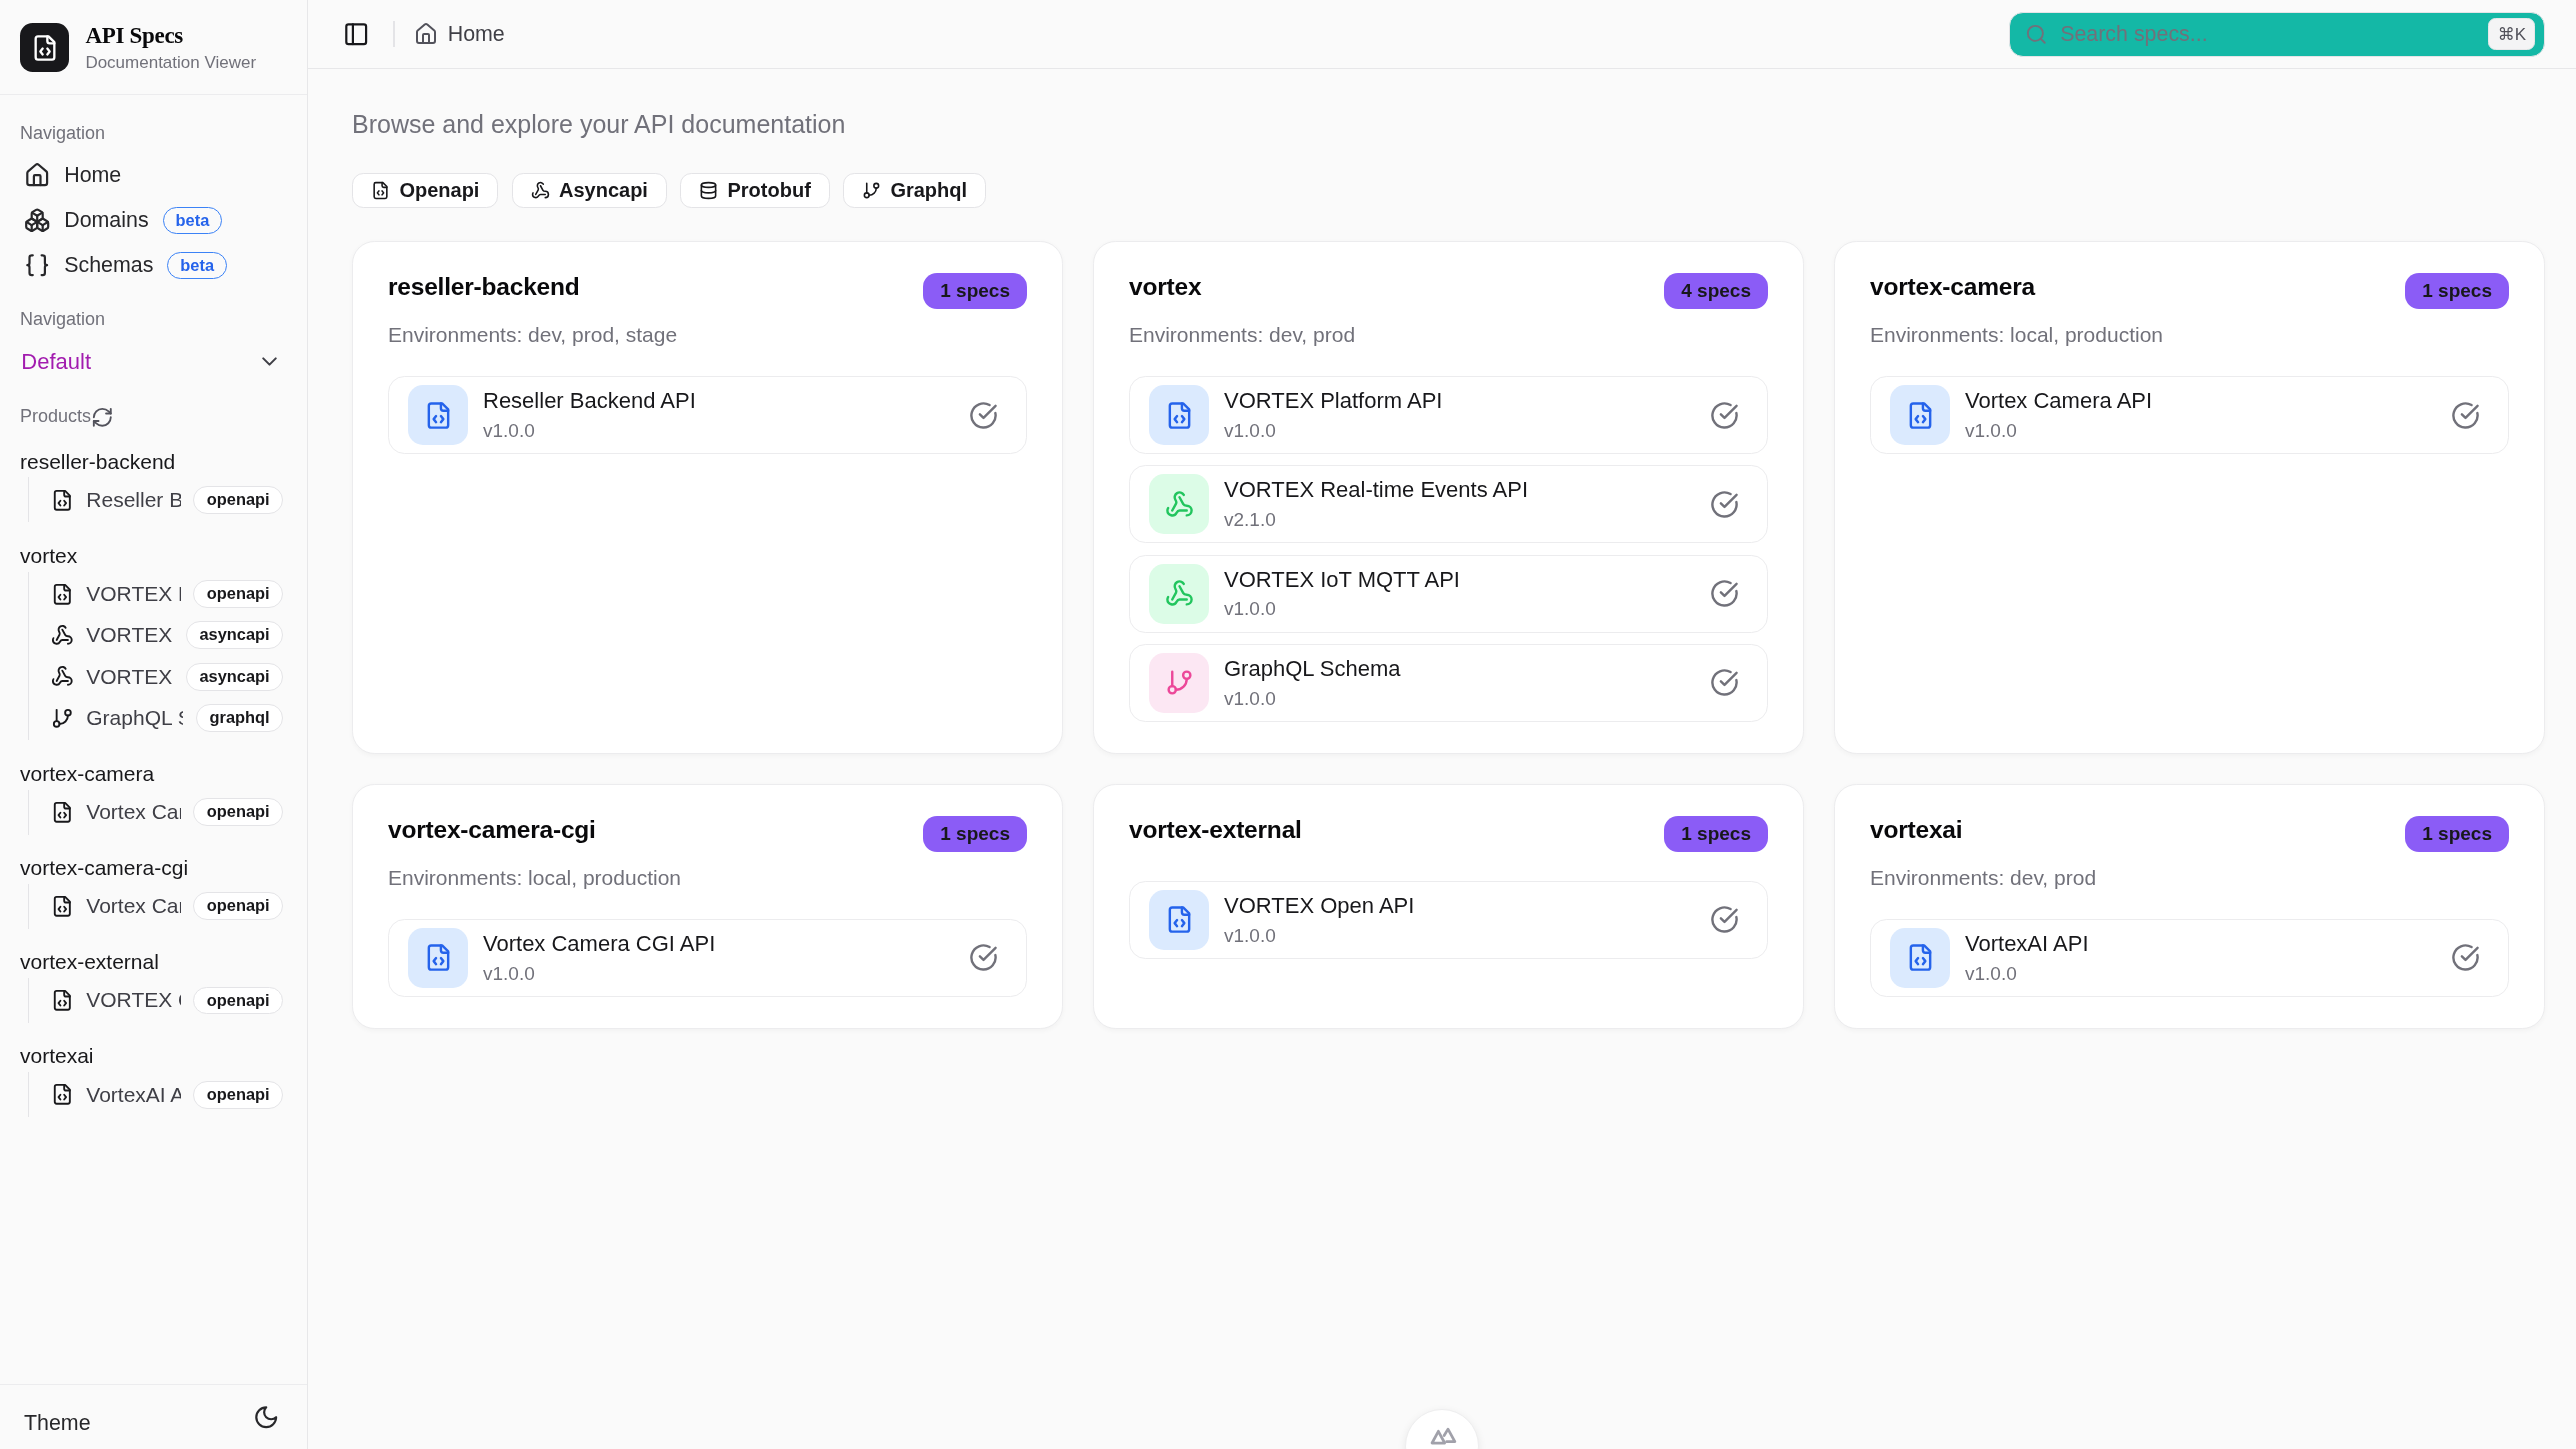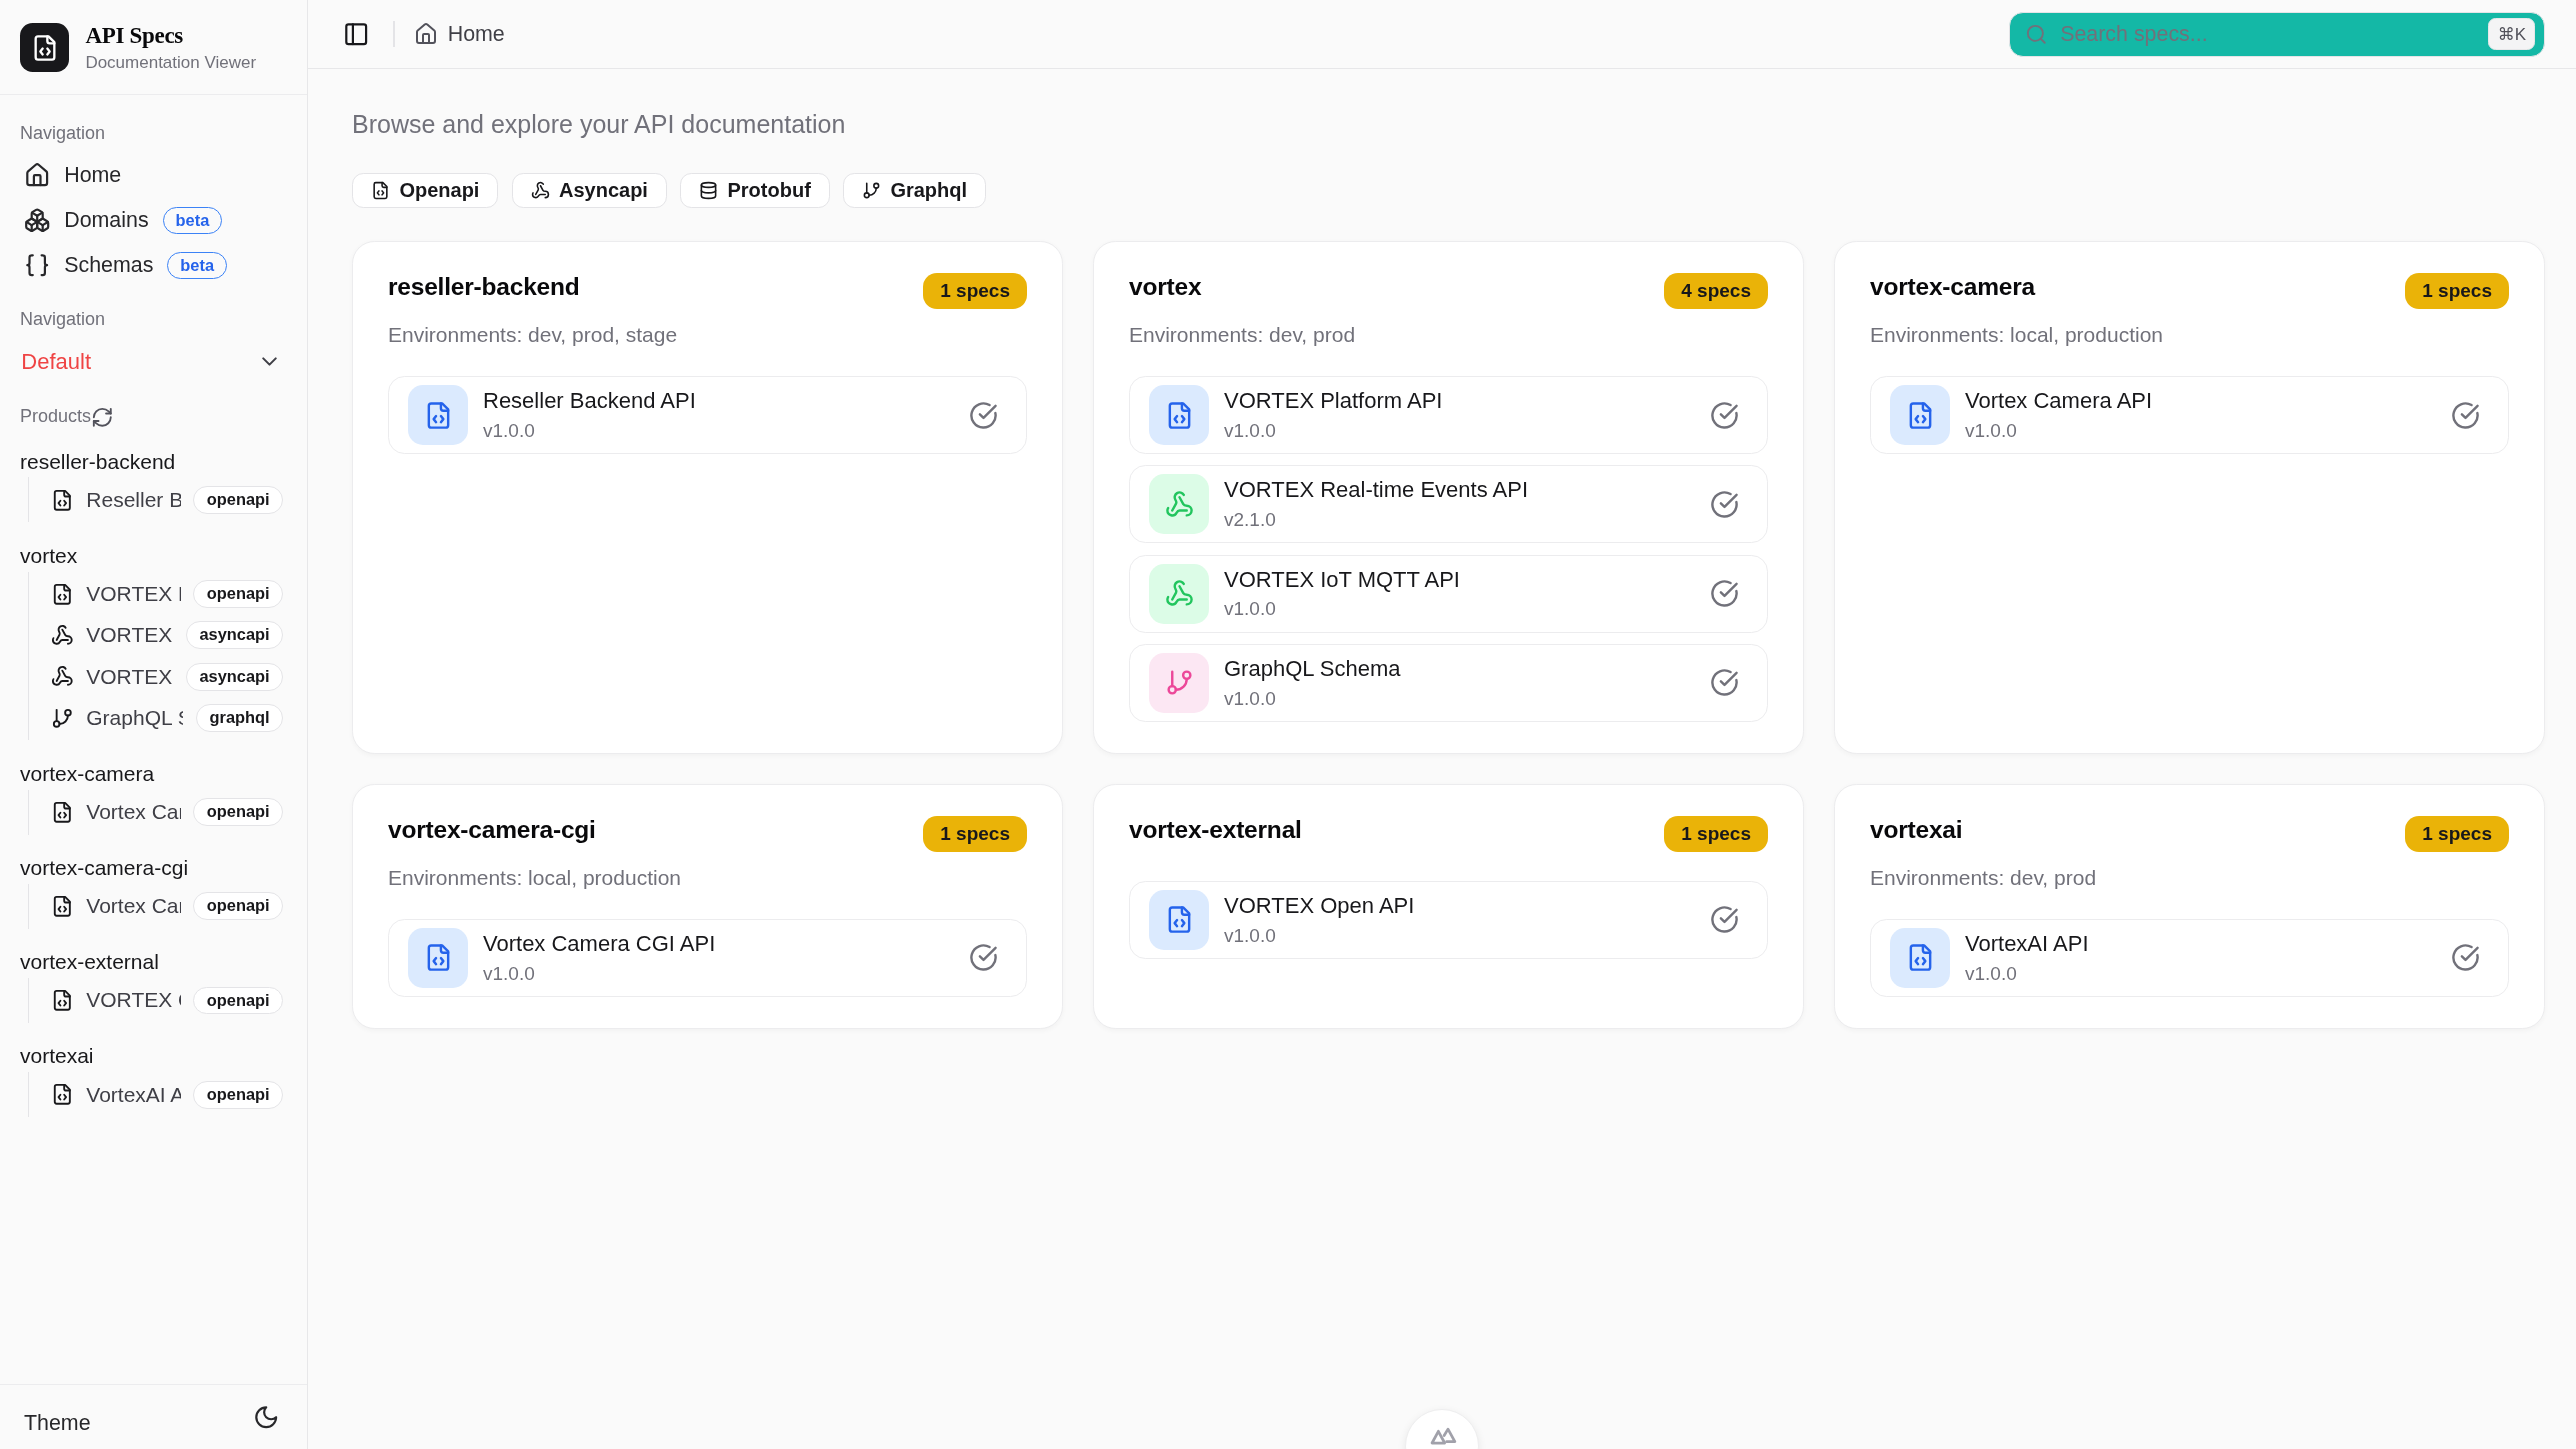--- a/index.html
+++ b/index.html
@@ -48,21 +48,21 @@
   .badge-beta {
     font-size:16.4px; font-weight:700; color:#2563eb;
     border:1.6px solid #3b82f6; border-radius:628px;
     padding:1.9px 12px; line-height:1.25; background:transparent;
   }
 
   .env-row {
     display:flex; align-items:center; justify-content:space-between;
     height:45px; padding:0 5px 0 1.3px; cursor:pointer;
   }
-  .env-value { font-size:22px; color:#ef4444; }
+  .env-value { font-size:22px; color:#a21caf; }
   .env-chevron { color:#3f3f46; }
 
   .prod-group { margin-top:17.6px; }
   .prod-group-name { font-size:21px; font-weight:500; color:#18181b; padding:3.8px 0; cursor:pointer; }
   .prod-items { margin-left:7.5px; border-left:1.3px solid #e4e4e7; padding:5px 3.8px 5px 22.6px; display:flex; flex-direction:column; gap:6.3px; }
   .prod-item { display:flex; align-items:center; gap:12.6px; height:35px; cursor:pointer; }
   .prod-item .pi-ic { color:#18181b; flex:none; }
   .prod-item .pi-label { font-size:21px; color:#3f3f46; white-space:nowrap; overflow:hidden; flex:1; }
   .type-badge {
     font-size:16.4px; font-weight:700; color:#18181b; background:#fff;
@@ -128,21 +128,21 @@
     align-items:stretch;
   }
   .card {
     background:#fff; border:1.3px solid #ececee; border-radius:22.6px;
     padding:31px 35px; box-shadow:0 1.9px 5px rgba(0,0,0,.035);
     display:flex; flex-direction:column;
   }
   .card-head { display:flex; align-items:flex-start; justify-content:space-between; }
   .card-name { font-size:24.5px; font-weight:600; color:#09090b; letter-spacing:-0.2px; }
   .specs-badge {
-    background:#eab308; border-radius:14px; padding:7px 17px;
+    background:#8b5cf6; border-radius:14px; padding:7px 17px;
     font-size:19px; font-weight:600; color:#18181b; flex:none;
   }
   .card-env { margin-top:14px; font-size:21px; color:#71717a; }
   .spec-items { margin-top:29px; display:flex; flex-direction:column; gap:11.3px; }
   .spec-item {
     border:1.3px solid #ececee; border-radius:16.4px;
     height:78px; display:flex; align-items:center; gap:15px;
     padding:0 28px 0 19px; cursor:pointer; background:#fff;
   }
   .spec-icon {

